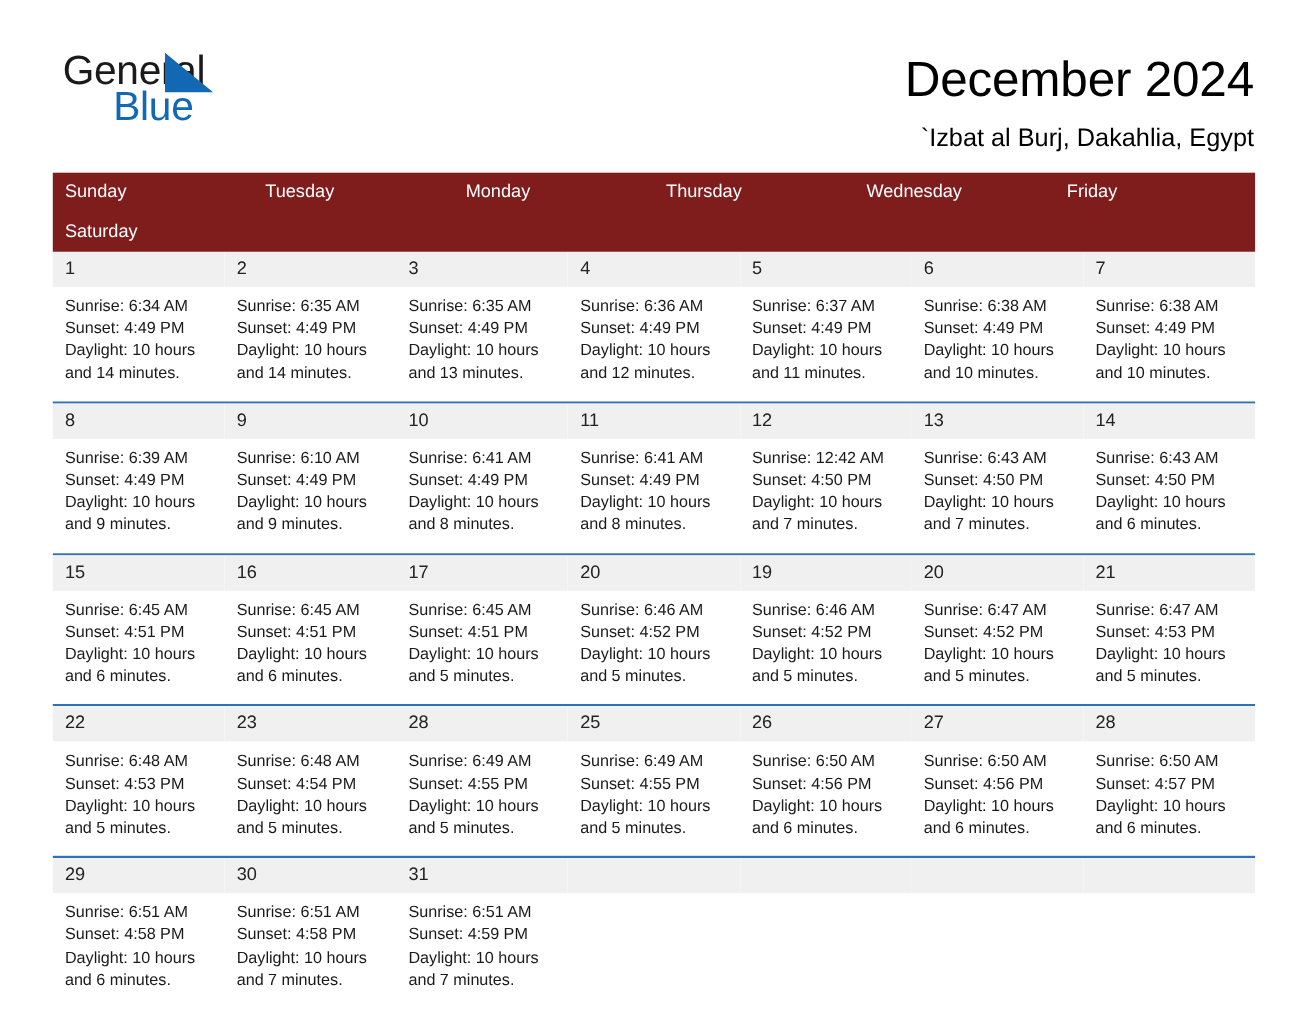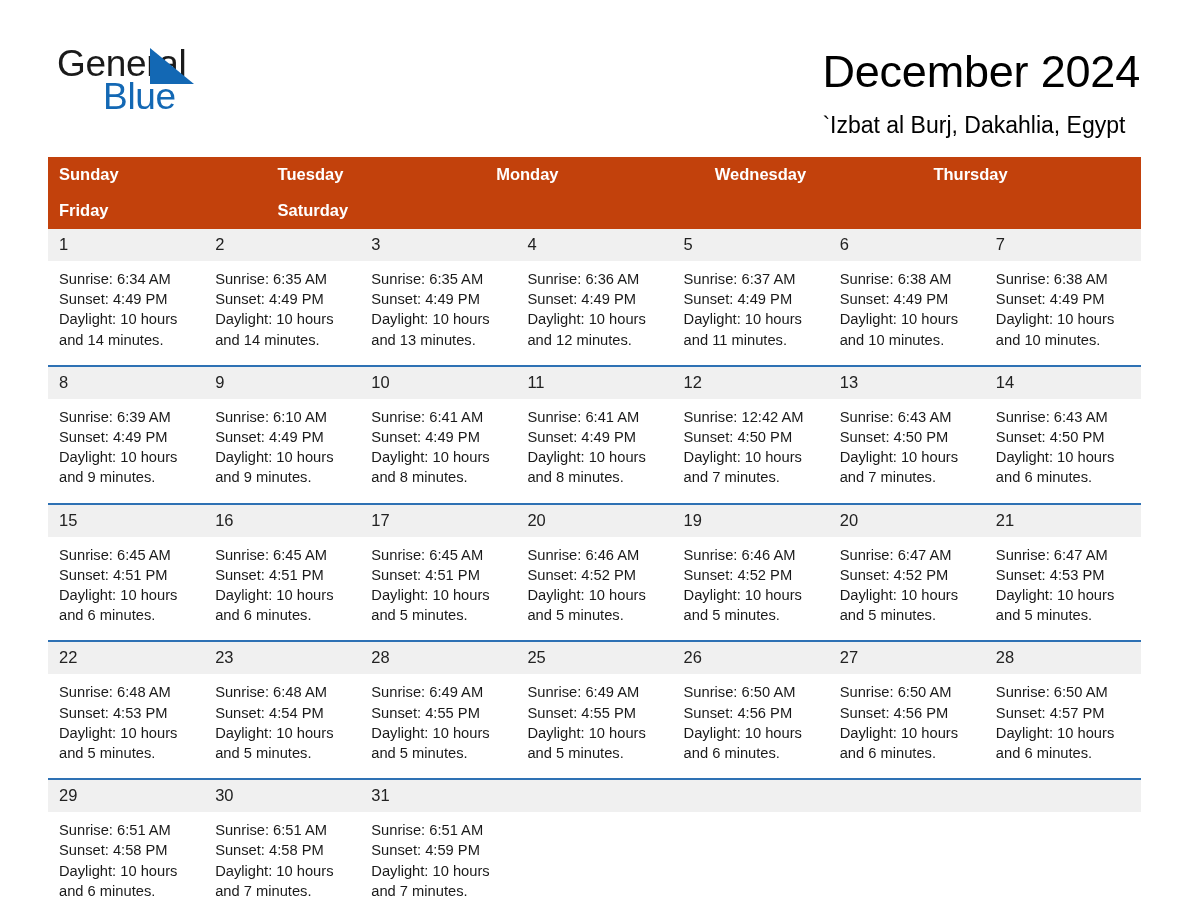--- a/index.html
+++ b/index.html
@@ -55,20 +55,21 @@
   }
   .brand-triangle {
     position: absolute;
     left: 93px;
     top: 4px;
     width: 44px;
     height: 36px;
   }
 
   .titleblock {
+    text-align: right;
     flex: 0 0 auto;
     padding-top: 2px;
   }
   .cal-title {
     font-size: 45px;
     line-height: 52px;
     font-weight: normal;
     color: #000;
     margin: 0;
     letter-spacing: -0.2px;
@@ -83,23 +84,22 @@
 
   
   .calendar {
     position: absolute;
     left: 48px;
     top: 157px;
     width: 1093px;
   }
   .weekhead {
     display: grid;
-    grid-template-columns: repeat(5, 1fr);
-    background: #c2410c;
-    font-weight: bold;
+    grid-template-columns: repeat(6, 1fr);
+    background: #7f1d1d;
   }
   .weekhead .dow {
     color: #ffffff;
     font-size: 16.5px;
     line-height: 19px;
     padding: 8px 0 9px 11px;
     box-sizing: border-box;
     white-space: nowrap;
   }
 
@@ -172,22 +172,22 @@
     </div>
 
   </div>
 
   <div class="calendar">
 
     <div class="weekhead">
       <div class="dow">Sunday</div>
       <div class="dow">Tuesday</div>
       <div class="dow">Monday</div>
+      <div class="dow">Thursday</div>
       <div class="dow">Wednesday</div>
-      <div class="dow">Thursday</div>
       <div class="dow">Friday</div>
       <div class="dow">Saturday</div>
     </div>
 
     <div id="weeks-container">
         <div class="week">
           <div class="daycell">
             <div class="datenum">1</div>
             <div class="info">
               <div>Sunrise: 6:34 AM</div>

